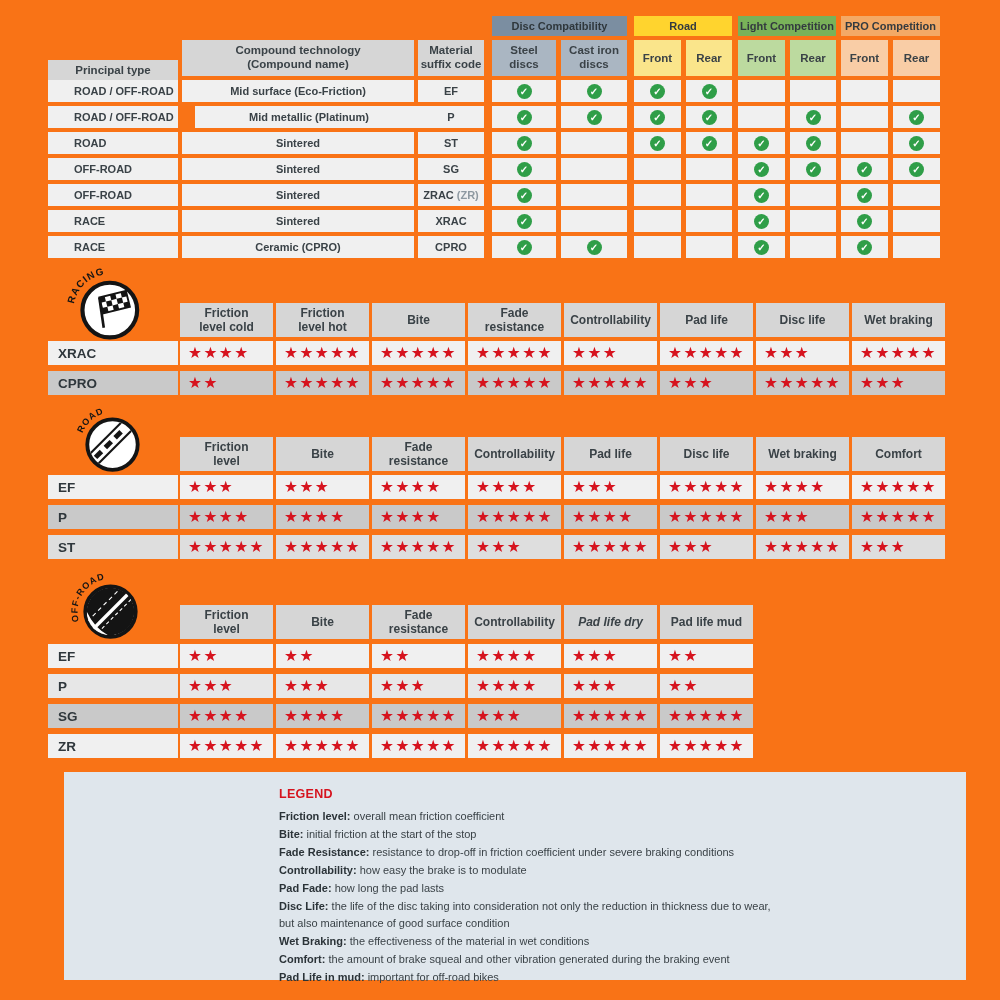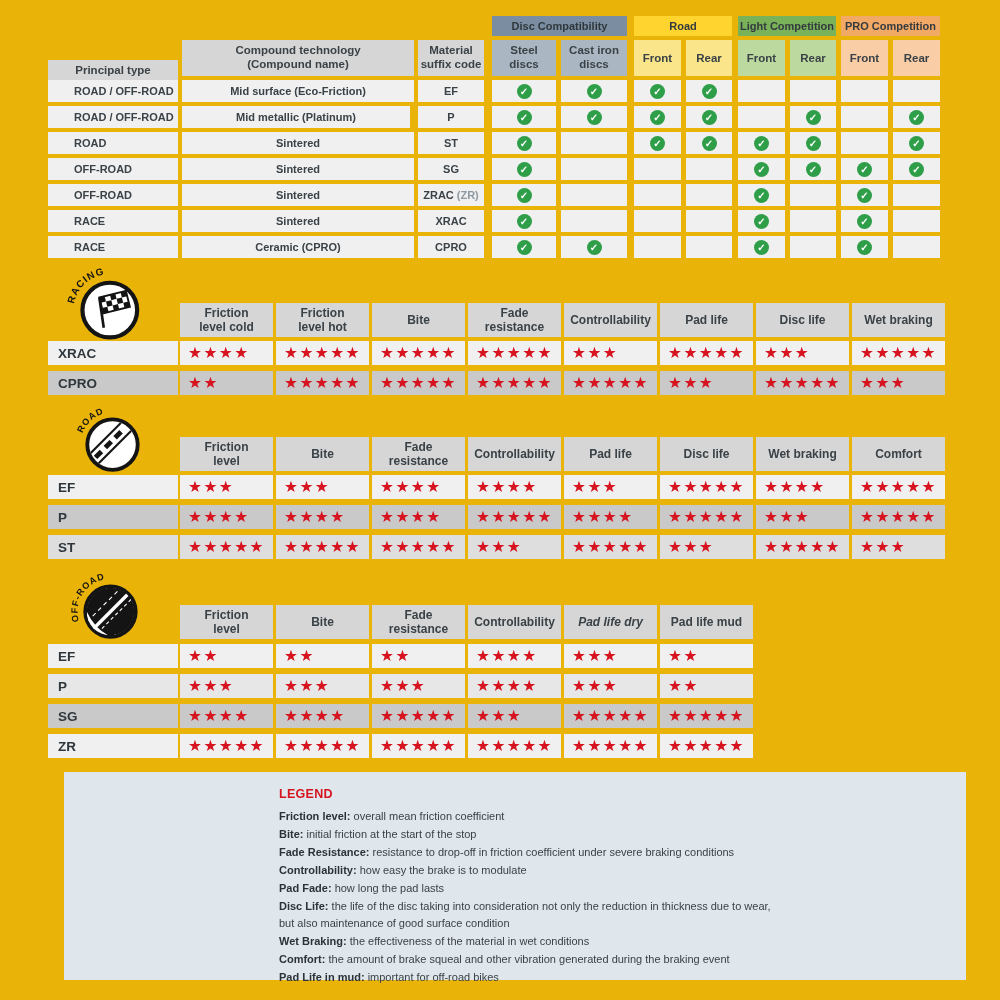--- a/index.html
+++ b/index.html
@@ -1,16 +1,16 @@
 <!DOCTYPE html>
 <html><head>
 <meta charset="utf-8">
 <style>
   html,body{margin:0;padding:0;background:#fff;}
-  .stage{position:relative;width:1000px;height:1000px;background:#eab308;
+  .stage{position:relative;width:1000px;height:1000px;background:#f97316;
          font-family:"Liberation Sans",sans-serif;color:#3a4247;overflow:hidden;}
   .abs{position:absolute;box-sizing:border-box;}
   .cellflex{display:flex;align-items:center;justify-content:center;text-align:center;}
   .pre{white-space:pre-line;line-height:1.18;}
   
   .grp{font-weight:bold;font-size:11px;color:#333a3f;}
   .grp-disc{background:#7b8ea1;color:#2f373c;}
   .grp-road{background:#ffd42e;}
   .grp-lc{background:#79b259;}
   .grp-pro{background:#f3a966;}
@@ -161,21 +161,21 @@
       <span class="check">✓</span>
     </div>
     <div class="abs cellflex dcell" style="left: 686px; top: 80px; width: 46px; height: 22px;">
       <span class="check">✓</span>
     </div>
     <div class="abs cellflex dcell" style="left: 738px; top: 80px; width: 47px; height: 22px;"></div>
     <div class="abs cellflex dcell" style="left: 790px; top: 80px; width: 46px; height: 22px;"></div>
     <div class="abs cellflex dcell" style="left: 841px; top: 80px; width: 47px; height: 22px;"></div>
     <div class="abs cellflex dcell" style="left: 893px; top: 80px; width: 47px; height: 22px;"></div>
     <div class="abs cellflex dcell left" style="left: 48px; top: 106px; width: 130px; height: 22px;">ROAD / OFF-ROAD</div>
-    <div class="abs cellflex dcell" style="left: 182px; top: 106px; width: 228px; height: 22px;">Mid metallic (Platinum)</div>
+    <div class="abs cellflex dcell" style="left: 195px; top: 106px; width: 228px; height: 22px;">Mid metallic (Platinum)</div>
     <div class="abs cellflex dcell" style="left: 418px; top: 106px; width: 66px; height: 22px;">P</div>
     <div class="abs cellflex dcell" style="left: 492px; top: 106px; width: 64px; height: 22px;">
       <span class="check">✓</span>
     </div>
     <div class="abs cellflex dcell" style="left: 561px; top: 106px; width: 66px; height: 22px;">
       <span class="check">✓</span>
     </div>
     <div class="abs cellflex dcell" style="left: 634px; top: 106px; width: 47px; height: 22px;">
       <span class="check">✓</span>
     </div>

